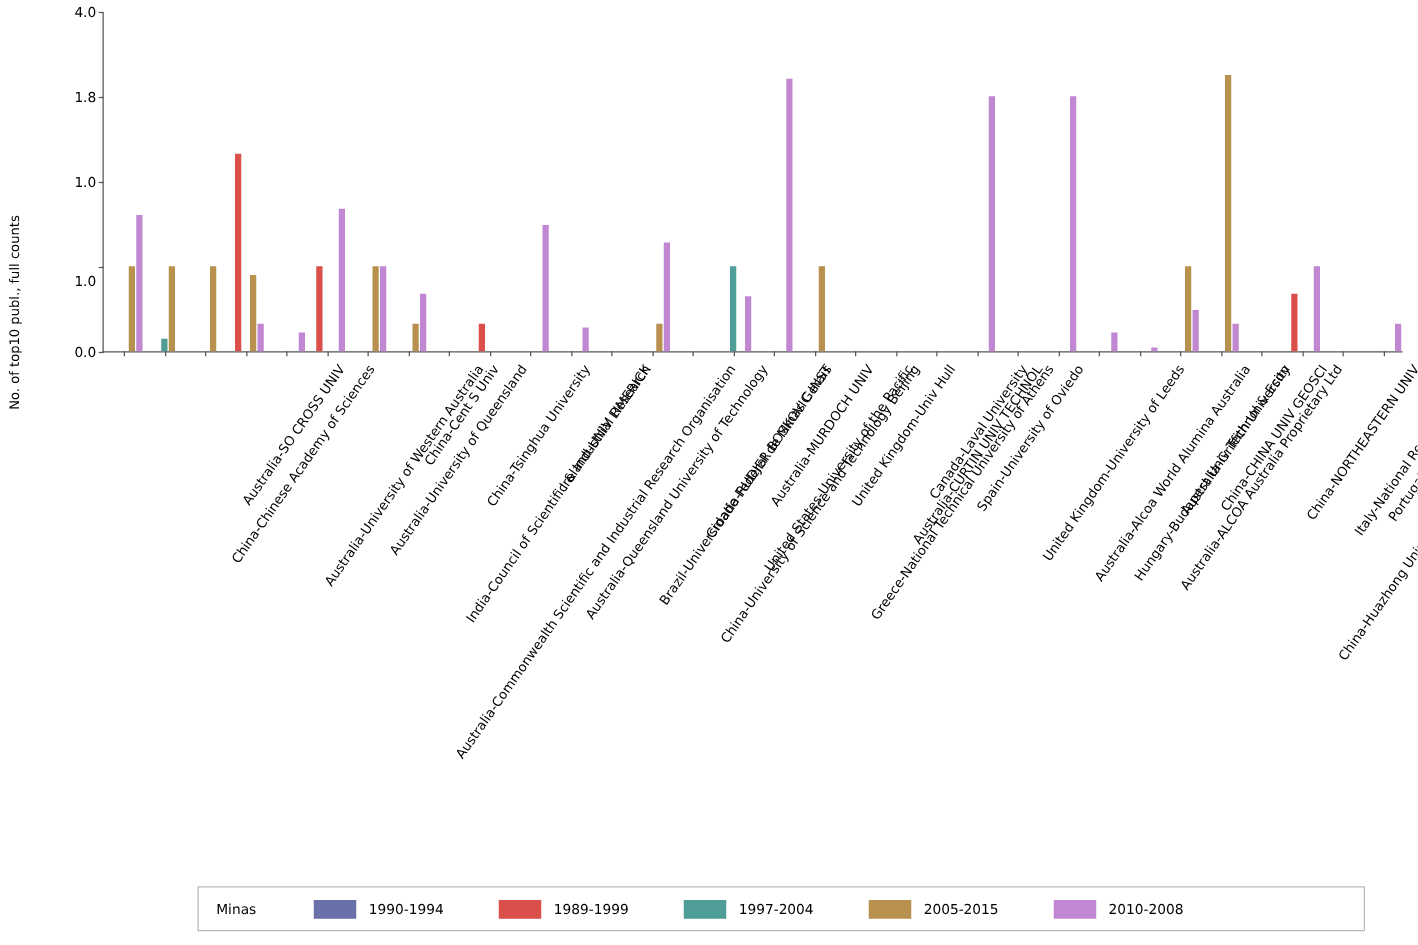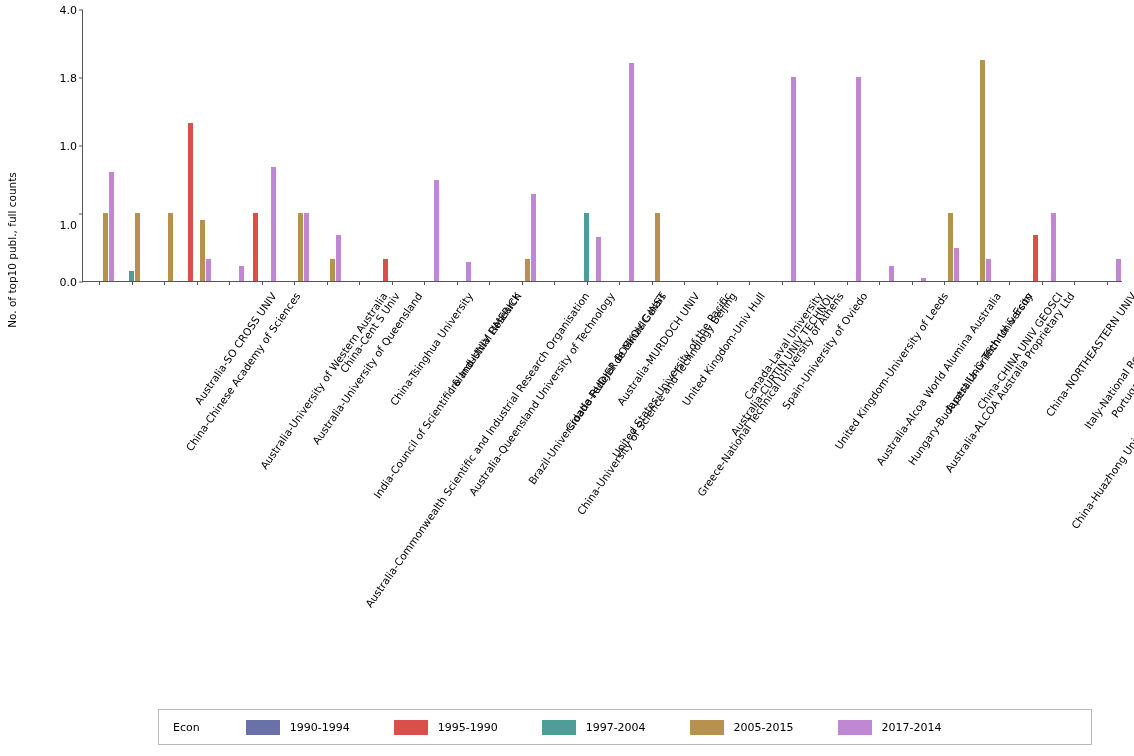--- a/index.html
+++ b/index.html
@@ -296,38 +296,38 @@
       <div class="xtick" style="left: 849.75px; top: 290px;">Australia-ALCOA Australia Proprietary Ltd</div>
       <div class="xtick" style="left: 882.25px; top: 290px;">Australia-Griffith University</div>
       <div class="xtick" style="left: 914.75px; top: 290px;">China-CHINA UNIV GEOSCI</div>
       <div class="xtick" style="left: 947.25px; top: 290px;">China-Huazhong University of Science and Technology</div>
       <div class="xtick" style="left: 979.75px; top: 290px;">China-NORTHEASTERN UNIV</div>
       <div class="xtick" style="left: 1012.25px; top: 290px;">Italy-National Research Council</div>
       <div class="xtick" style="left: 1044.75px; top: 290px;">Portugal-University of Aveiro</div>
     </div>
 
   <div class="legend">
-    <div class="legend-title">Econ</div>
+    <div class="legend-title">Minas</div>
     <div id="legend-items" style="display:flex; align-items:flex-end;">
         <div class="legend-item">
           <span class="legend-swatch" style="background: rgb(106, 112, 168);"></span>
           <span class="legend-text">1990-1994</span>
         </div>
         <div class="legend-item">
           <span class="legend-swatch" style="background: rgb(218, 79, 74);"></span>
-          <span class="legend-text">1995-1990</span>
+          <span class="legend-text">1989-1999</span>
         </div>
         <div class="legend-item">
           <span class="legend-swatch" style="background: rgb(78, 157, 150);"></span>
           <span class="legend-text">1997-2004</span>
         </div>
         <div class="legend-item">
           <span class="legend-swatch" style="background: rgb(184, 145, 78);"></span>
           <span class="legend-text">2005-2015</span>
         </div>
         <div class="legend-item">
           <span class="legend-swatch" style="background: rgb(194, 135, 210);"></span>
-          <span class="legend-text">2017-2014</span>
+          <span class="legend-text">2010-2008</span>
         </div>
       </div>
   </div>
 
 </div>
 
 </body></html>

